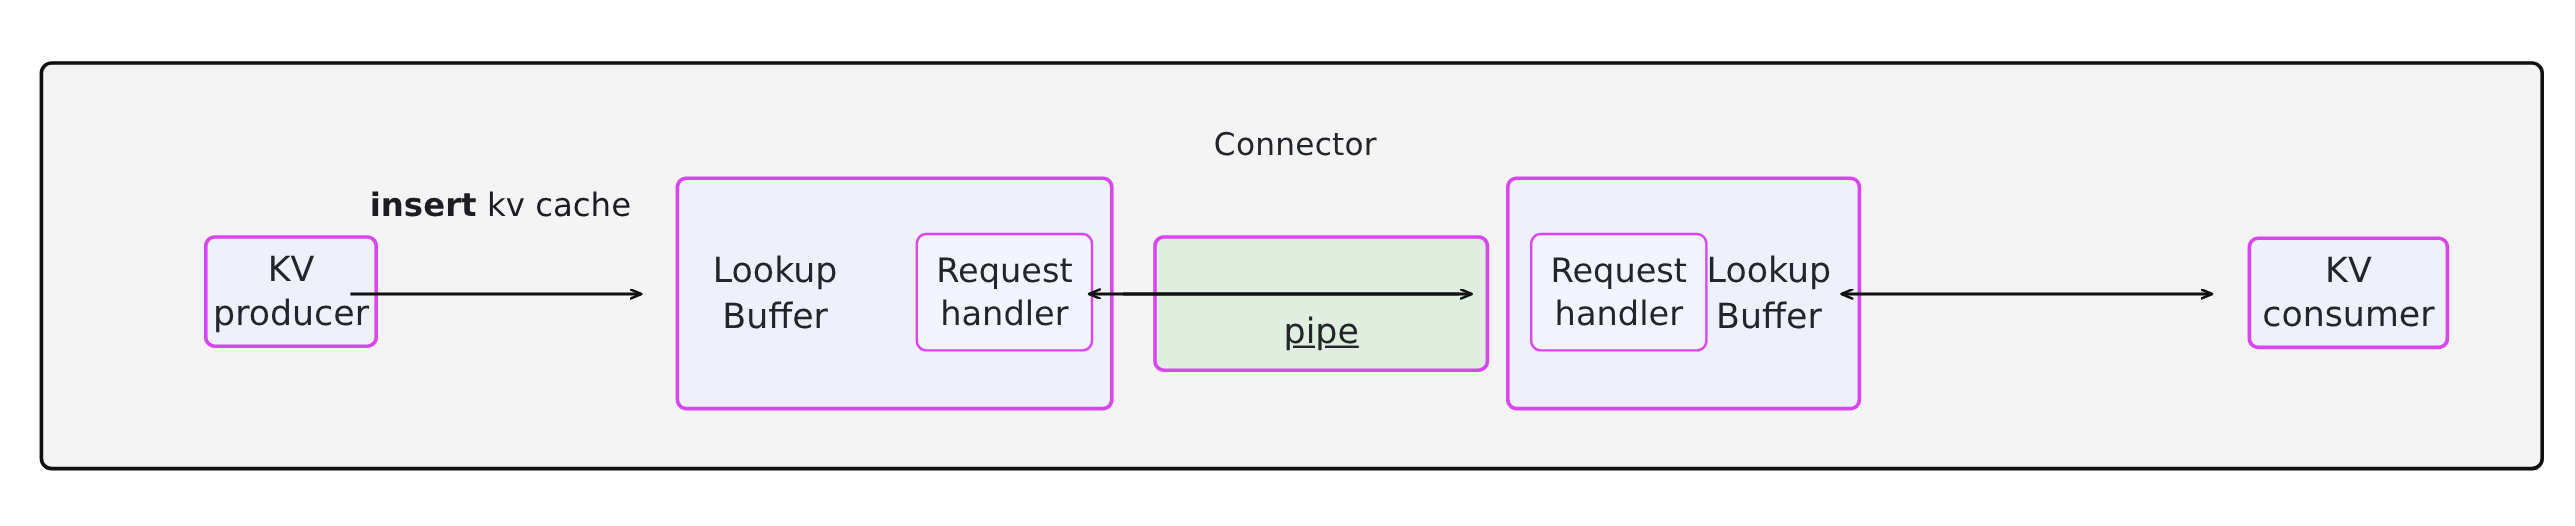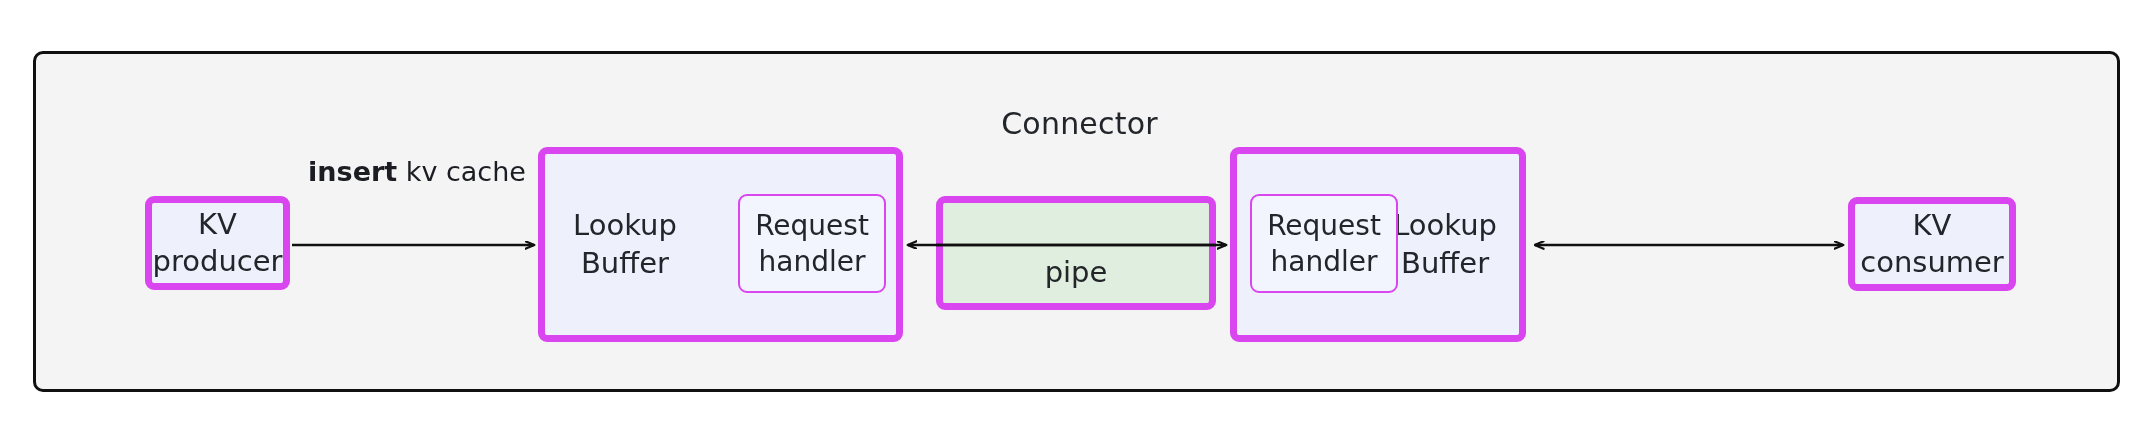--- a/index.html
+++ b/index.html
@@ -30,40 +30,41 @@
     background: #f4f4f4;
     border: 3px solid #101010;
     border-radius: 10px;
   }
   .connector-title {
     position: absolute;
     left: 0;
     top: 52px;
     width: 2087px;
     text-align: center;
-    font-size: 30px;
+    font-size: 26px;
     color: #22252a;
     letter-spacing: .2px;
   }
 
   
   .node {
     position: absolute;
     box-sizing: border-box;
     background: #eef1fb;
-    border: 7px solid #d946ef;
+    border: 3px solid #d946ef;
     border-radius: 9px;
     display: flex;
     flex-direction: column;
     align-items: center;
     justify-content: center;
     color: #22252a;
     font-size: 29px;
     line-height: 1.28;
     text-align: center;
+    margin-left: 25px;
   }
   .node.green {
     background: #dfeede;
   }
   .node .ln { display: block; white-space: nowrap; }
 
   
   #kv-producer {
     left: 145px; top: 196px; width: 145px; height: 94px;
   }
@@ -81,20 +82,21 @@
     left: 738px; top: 194px; width: 148px; height: 99px;
     border-width: 2px;
     font-size: 28px;
     background: #f2f5fd;
   }
   
   #pipe {
     left: 936px; top: 196px; width: 280px; height: 114px;
     justify-content: flex-end;
     padding-bottom: 12px;
+    text-decoration: underline;
   }
   
   #lookup-buffer-right {
     left: 1230px; top: 147px; width: 296px; height: 195px;
     flex-direction: row;
     justify-content: flex-end;
     align-items: center;
     padding-right: 22px;
   }
   

